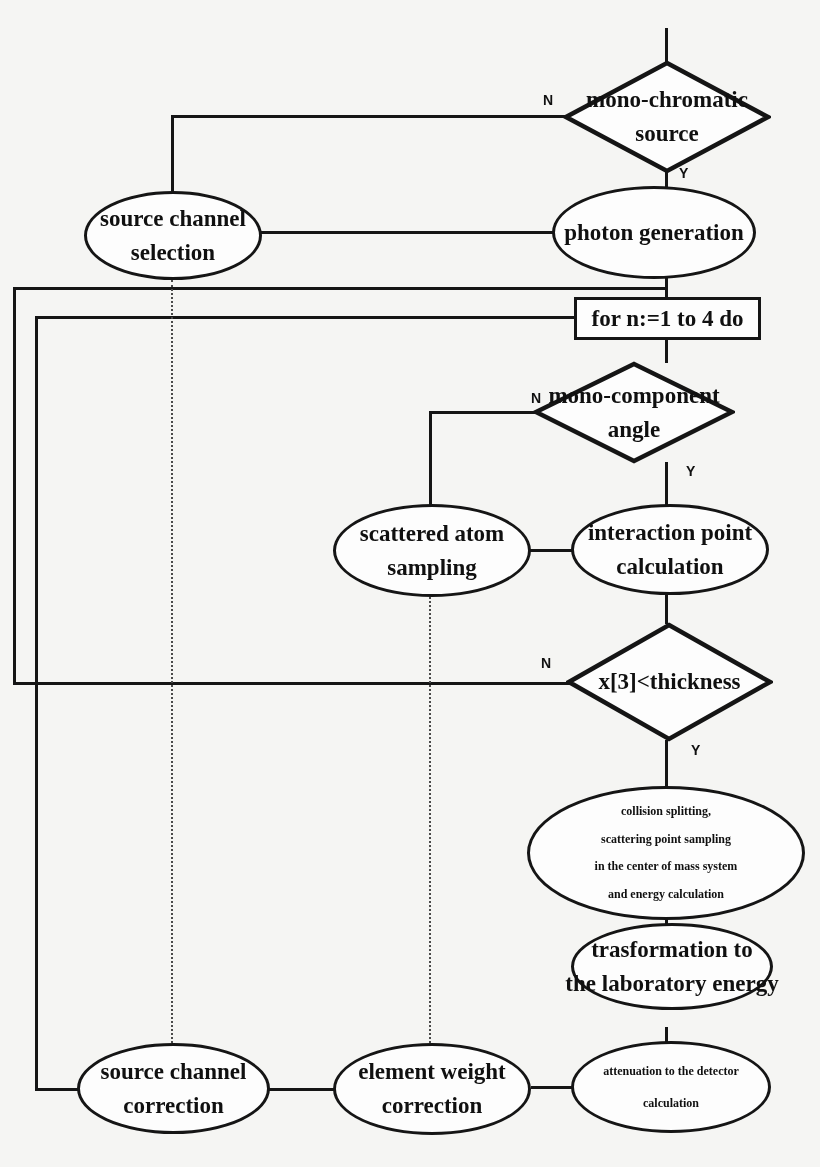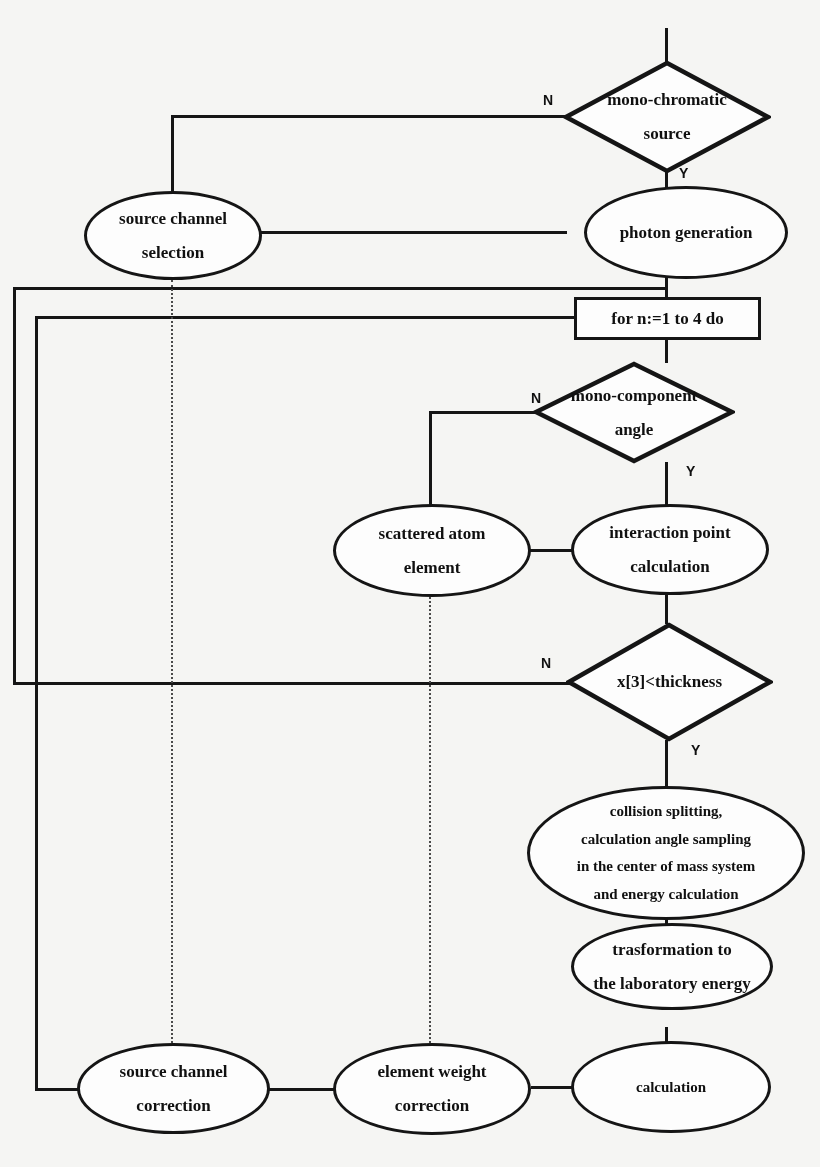--- a/index.html
+++ b/index.html
@@ -18,22 +18,22 @@
   .box{
     position:absolute;border:3px solid #151515;background:#fdfdfd;
     display:flex;align-items:center;justify-content:center;text-align:right;
   }
   .dia{position:absolute;}
   .dia svg{position:absolute;left:0;top:0;}
   .dia .txt{
     position:absolute;left:0;top:0;right:0;bottom:0;
     display:flex;flex-direction:column;align-items:center;justify-content:center;text-align:center;
   }
-  .t{font-weight:700;font-size:17px;line-height:34px;white-space:nowrap;}
-  .big .t{font-size:15px;line-height:27.5px;}
+  .t{font-weight:700;font-size:23px;line-height:34px;white-space:nowrap;}
+  .big .t{font-size:12px;line-height:27.5px;}
   .branch{
     position:absolute;font-family:"Liberation Sans",sans-serif;
     font-weight:700;font-size:14px;color:#101010;
   }
 </style>
 </head>
 <body>
 
 <div id="canvas">
 
@@ -97,57 +97,58 @@
     <div class="txt">
       <div class="t">x[3]&lt;thickness</div>
     </div>
   </div>
 
   <div class="ell" style="left:84px;top:191px;width:172px;height:83px">
     <div class="t">source channel</div>
     <div class="t">selection</div>
   </div>
 
-  <div class="ell" style="left:584px;top:186px;width:198px;height:87px">
+  <div class="ell" style="left:552px;top:186px;width:198px;height:87px">
     <div class="t">photon generation</div>
   </div>
 
   <div class="box" style="left:574px;top:297px;width:181px;height:37px">
     <div class="t">for n:=1 to 4 do</div>
   </div>
 
   <div class="ell" style="left:333px;top:504px;width:192px;height:87px">
     <div class="t">scattered atom</div>
-    <div class="t">element</div>
+    <div class="t">sampling</div>
   </div>
 
   <div class="ell" style="left:571px;top:504px;width:192px;height:85px">
     <div class="t">interaction point</div>
     <div class="t">calculation</div>
   </div>
 
   <div class="ell big" style="left:527px;top:786px;width:272px;height:128px">
     <div class="t">collision splitting,</div>
-    <div class="t">calculation angle sampling</div>
+    <div class="t">scattering point sampling</div>
     <div class="t">in the center of mass system</div>
     <div class="t">and energy calculation</div>
   </div>
 
   <div class="ell" style="left:571px;top:923px;width:196px;height:81px">
     <div class="t">trasformation to</div>
     <div class="t">the laboratory energy</div>
   </div>
 
   <div class="ell" style="left:77px;top:1043px;width:187px;height:85px">
     <div class="t">source channel</div>
     <div class="t">correction</div>
   </div>
 
   <div class="ell" style="left:333px;top:1043px;width:192px;height:86px">
     <div class="t">element weight</div>
     <div class="t">correction</div>
   </div>
 
   <div class="ell big" style="left:571px;top:1041px;width:194px;height:86px">
+    <div class="t" style="line-height:32px">attenuation to the detector</div>
     <div class="t" style="line-height:32px">calculation</div>
   </div>
 
 </div>
 
 </body></html>

